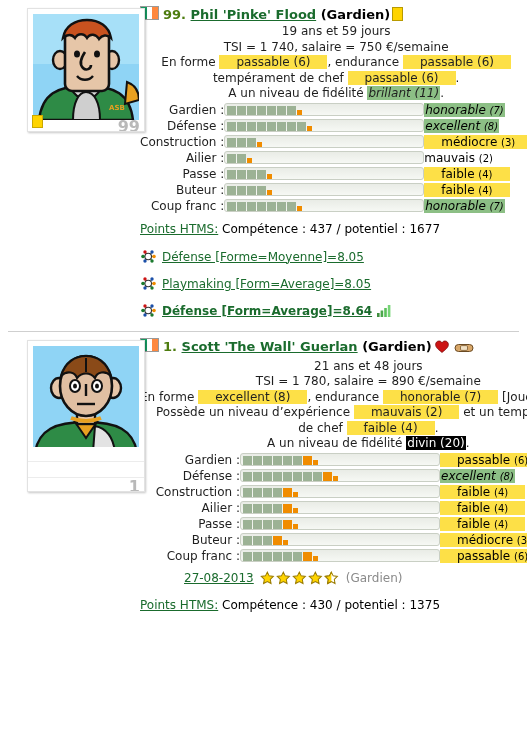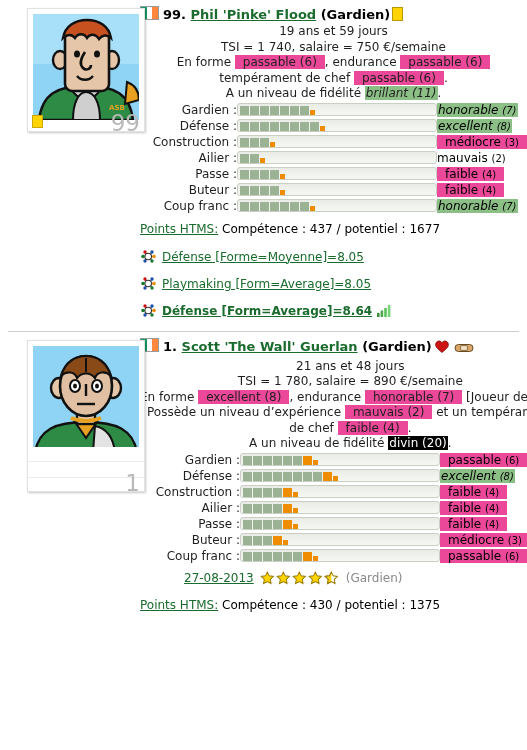--- a/index.html
+++ b/index.html
@@ -27,48 +27,48 @@
   }
   .avatar-frame.tall{height:150px;}
   .face{
     position:absolute;left:5px;top:5px;width:106px;height:106px;
     background:linear-gradient(#7ec8f2,#bfe6fb);
     overflow:hidden;
   }
   .face svg{display:block;width:106px;height:106px;}
   .jersey-num{
     position:absolute;right:4px;bottom:-4px;
-    font-size:23px;font-weight:normal;color:#b9b9b9;
+    font-size:16px;font-weight:bold;color:#b9b9b9;
     font-family:"DejaVu Sans","Liberation Sans",sans-serif;
     line-height:1;
   }
   .warn-square{
     position:absolute;left:4px;bottom:3px;width:9px;height:11px;
     background:#ffd400;border:1px solid #caa800;
   }
   .blank-strip{position:absolute;left:0;right:0;bottom:0;height:44px;background:#fff;}
   .blank-strip .l1{position:absolute;left:0;right:0;top:14px;height:1px;background:#ececec;}
   .blank-strip .l2{position:absolute;left:0;right:0;top:30px;height:1px;background:#ececec;}
 
   
   .info-col{flex:1 1 auto;padding-top:6px;}
   .name-line{font-size:13px;font-weight:bold;color:#000;line-height:17px;white-space:nowrap;}
   .flag{display:inline-block;width:17px;height:12px;vertical-align:-1px;margin-right:4px;
         background:linear-gradient(to right,#169b62 0 33.4%,#ffffff 33.4% 66.7%,#ff883e 66.7% 100%);
         border:1px solid #9a9a9a;box-sizing:content-box;}
-  .rank{color:#000000;}
+  .rank{color:#4d7c0f;}
   .pname{color:#1a6b2d;text-decoration:underline;}
   .pos{color:#000;}
   .tag-yellow{display:inline-block;width:9px;height:12px;background:#ffd400;border:1px solid #b89a00;vertical-align:-2px;margin-left:2px;}
   .heart{display:inline-block;vertical-align:-2px;margin-left:3px;}
   .bandage{display:inline-block;vertical-align:-3px;margin-left:5px;}
 
   .detail{font-size:12px;line-height:15.5px;color:#1f1f1f;margin-top:1px;text-align:center;}
   .detail div{white-space:nowrap;}
-  .hl{background:#ec4899;padding:0 8px;}
+  .hl{background:#fde047;padding:0 17px;}
   .hl-dark{background:#8cbf85;padding:0 1px;font-style:italic;}
   .hl-black{background:#000;color:#fff;padding:0 1px;}
 
   
   .skills{border-collapse:collapse;}
   .skills td{padding:1px 0;vertical-align:middle;font-size:12px;}
   .sk-label{text-align:right;padding-right:6px;width:100px;color:#1f1f1f;white-space:nowrap;}
   .bar{
     position:relative;width:200px;height:13px;
     background:linear-gradient(#e9ece6,#f6f8f4);

